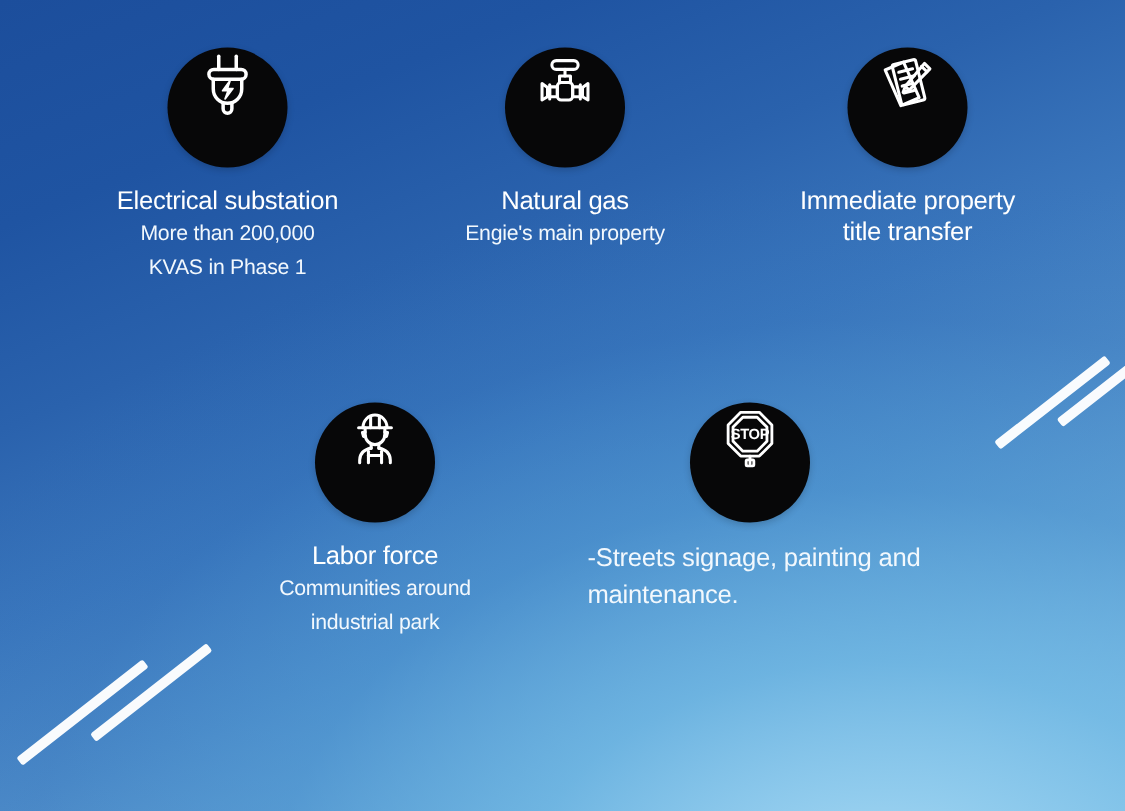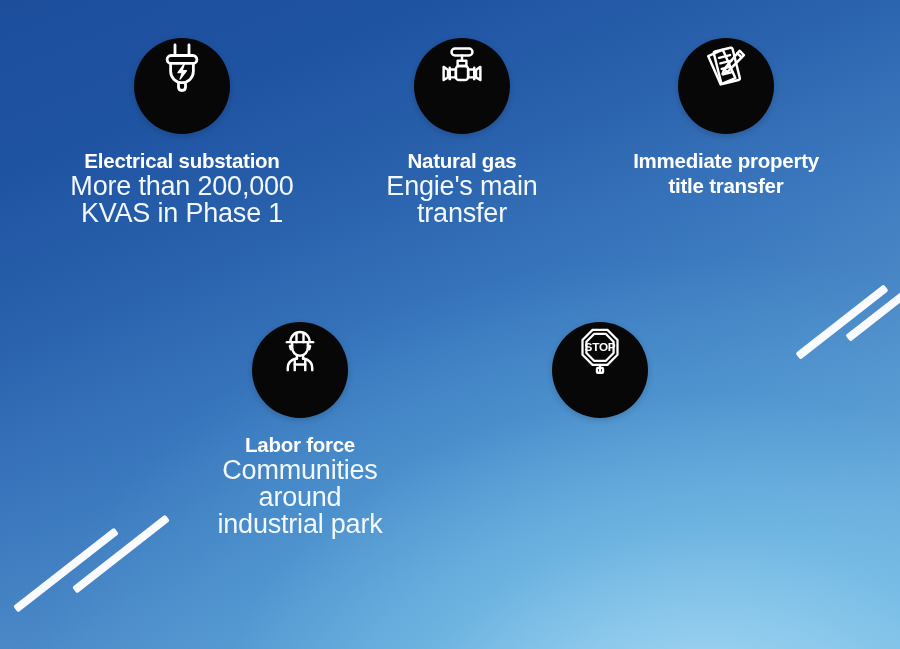--- a/index.html
+++ b/index.html
@@ -59,31 +59,31 @@
   .icon-circle svg {
     width: 56px;
     height: 56px;
     display: block;
   }
 
   .txt-block { margin-top: 14px; }
 
   .item-title {
     color: #ffffff;
-    font-weight: 700;
+    font-weight: 400;
     font-size: 20.5px;
     line-height: 25px;
     letter-spacing: -0.25px;
     margin: 0;
     white-space: pre-line;
   }
   .item-sub {
     color: #f2f8fd;
     font-weight: 400;
-    font-size: 27px;
+    font-size: 17px;
     line-height: 27px;
     letter-spacing: -0.2px;
     margin: 0;
     white-space: pre-line;
   }
   .bullet-line {
     color: #f2f8fd;
     font-weight: 400;
     font-size: 20.5px;
     line-height: 29px;
@@ -92,21 +92,21 @@
     white-space: pre-line;
   }
 
   .align-center { text-align: center; }
   .align-left   { text-align: left; }
 
   
   #item-substation { left: 36px;  top: 38px;  width: 292px; }
   #item-substation .icon-wrap { display:flex; justify-content:center; }
 
-  #item-gas { left: 344px; top: 38px;  width: 236px; }
+  #item-gas { left: 334px; top: 38px;  width: 236px; }
   #item-gas .icon-wrap { display:flex; justify-content:center; }
 
   #item-title-transfer { left: 600px; top: 38px; width: 252px; }
   #item-title-transfer .icon-wrap { display:flex; justify-content:center; }
 
   #item-labor { left: 182px; top: 322px; width: 236px; }
   #item-labor .icon-wrap { display:flex; justify-content:center; }
 
   #item-pyme { left: 470px; top: 322px; width: 360px; }
   #item-pyme .icon-wrap { display:flex; justify-content:flex-start; padding-left: 82px; }
@@ -167,21 +167,21 @@
 
           <rect x="39" y="36" width="7" height="9"></rect>
           <path d="M46 34 L46 47"></path>
 
           <path d="M53 33 L48 36.5 L48 45 L53 48 Z"></path>
         </svg>
       </div>
     </div>
     <div class="txt-block">
       <p class="item-title">Natural gas</p>
-      <p class="item-sub">Engie's main transfer</p>
+      <p class="item-sub">Engie's main property</p>
     </div>
   </div>
 
   <div class="item align-center" id="item-title-transfer">
     <div class="icon-wrap">
       <div class="icon-circle">
         <svg viewBox="0 0 64 64" fill="none" stroke="#ffffff" stroke-width="2.8" stroke-linecap="round" stroke-linejoin="round">
           <g transform="rotate(-14 32 32)">
 
             <path d="M15 16 L33 13 L39 48 L21 51 Z"></path>
@@ -255,16 +255,18 @@
           <path d="M25.5 13.5 L38.5 13.5 L47.5 22.5 L47.5 35.5 L38.5 44.5 L25.5 44.5 L16.5 35.5 L16.5 22.5 Z"></path>
 
           <path d="M32 49 L32 56"></path>
           <rect x="28.5" y="52.5" width="7" height="5.5" rx="1"></rect>
 
           <text x="32" y="33.5" text-anchor="middle" font-family="Liberation Sans, sans-serif" font-size="13.5" font-weight="700" fill="#ffffff" stroke="none" letter-spacing="-0.3">STOP</text>
         </svg>
       </div>
     </div>
     <div class="txt-block">
+      <p class="bullet-line">-Streets signage, painting and
+maintenance.</p>
     </div>
   </div>
 
 </div>
 
 </body></html>

